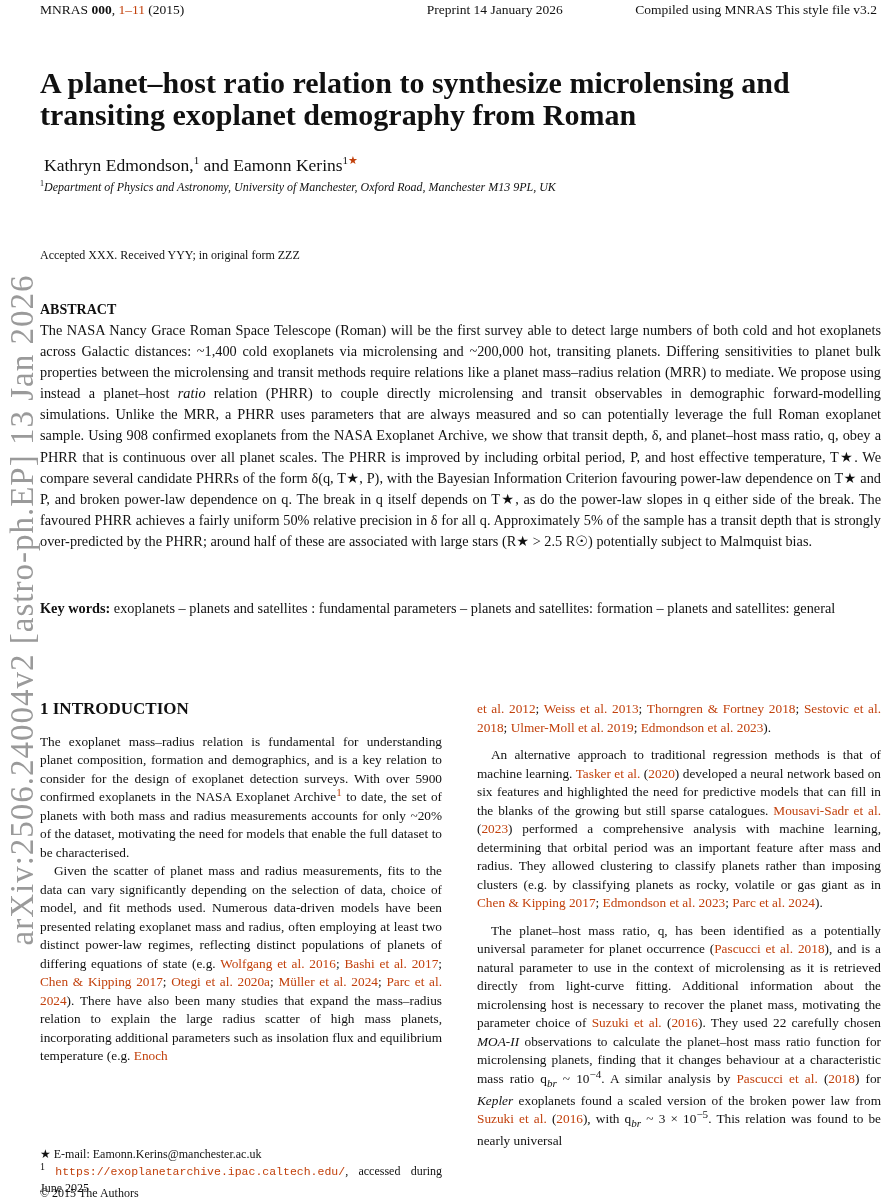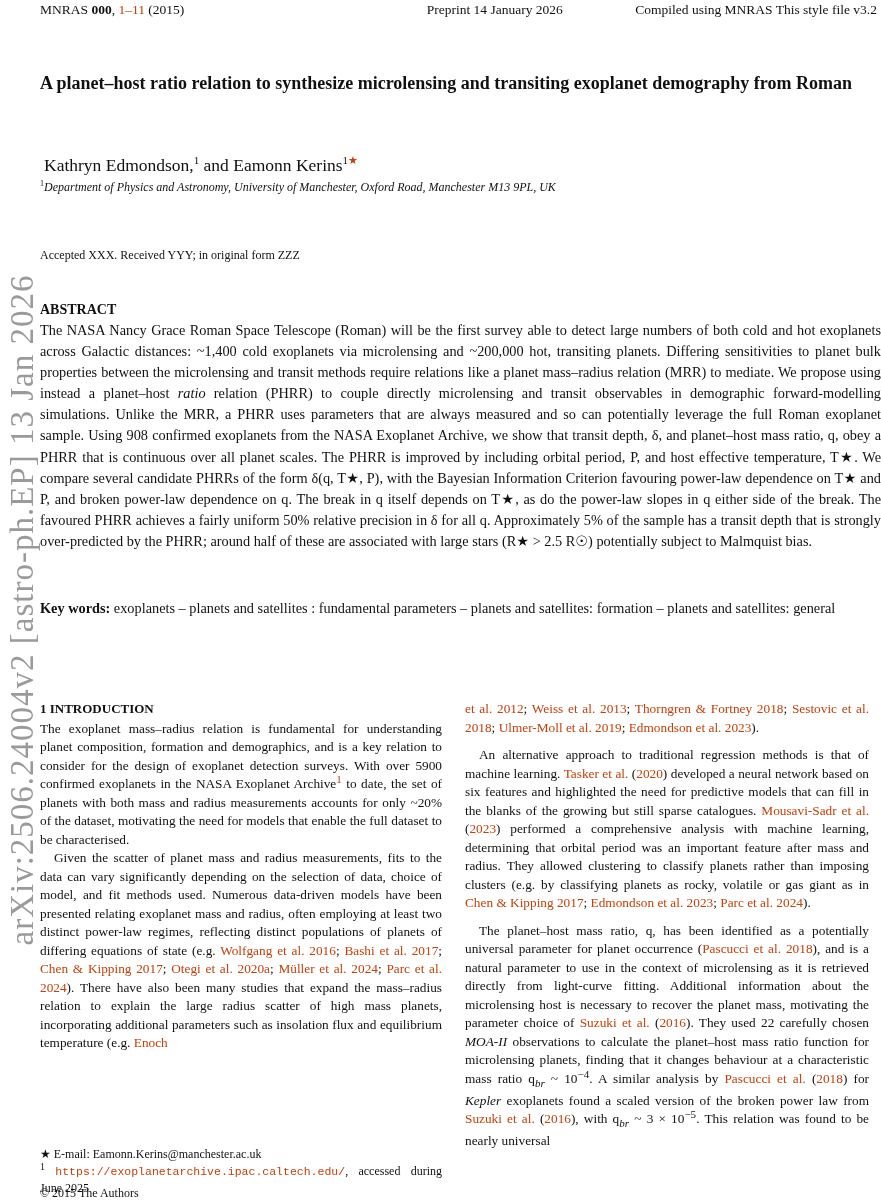--- a/index.html
+++ b/index.html
@@ -5,34 +5,34 @@
   html,body{margin:0;padding:0;background:#fff;}
   body{width:881px;height:1200px;position:relative;overflow:hidden;
        font-family:"Liberation Serif","DejaVu Serif",serif;color:#111;}
   .link{color:#c2410c;}
   .running-head{position:absolute;top:0;left:40px;right:4px;height:20px;
        font-size:13.5px;display:flex;justify-content:space-between;align-items:center;}
   .running-head .rh-left b{font-weight:bold;}
   .arxiv-stamp{position:absolute;left:-328px;top:590px;width:700px;height:40px;
        transform:rotate(-90deg);transform-origin:center center;
        font-size:33px;color:#9a9a9a;letter-spacing:1px;text-align:center;line-height:40px;white-space:nowrap;}
-  .title{position:absolute;top:67px;left:40px;width:820px;font-size:18px;font-weight:bold;line-height:32px;}
+  .title{position:absolute;top:67px;left:40px;width:820px;font-size:30px;font-weight:bold;line-height:32px;}
   .authors{position:absolute;top:155px;left:44px;font-size:17.5px;text-align:right;}
   .authors sup{font-size:11px;}
   .affiliation{position:absolute;top:180px;left:40px;font-size:12px;font-style:italic;}
   .affiliation sup{font-size:8px;font-style:normal;}
   .accepted{position:absolute;top:248px;left:40px;font-size:12px;}
   .abstract{position:absolute;top:300px;left:40px;width:841px;font-size:14.3px;line-height:21.1px;text-align:justify;}
   .abstract-heading{font-weight:bold;font-size:14px;line-height:20px;}
   .keywords{position:absolute;top:598px;left:40px;width:841px;font-size:14.3px;line-height:21.1px;text-align:justify;}
   .keywords b{font-weight:bold;}
   .col{position:absolute;font-size:13.3px;line-height:18.5px;text-align:justify;}
   .col-left{top:700px;left:40px;width:402px;}
-  .col-right{top:700px;left:465px;width:404px;}
-  .section-heading{font-weight:bold;font-size:13px;margin-bottom:1px;}
+  .col-right{top:700px;left:477px;width:404px;}
+  .section-heading{font-weight:bold;font-size:17px;margin-bottom:14px;}
   .para{margin:0;text-indent:0;}
   .para.indent{text-indent:14px;}
   .para-gap{height:9px;}
   .footnotes{position:absolute;top:1146px;left:40px;width:402px;font-size:12px;line-height:16.5px;text-align:justify;}
   .footnotes .mono{font-family:"Liberation Mono","DejaVu Sans Mono",monospace;font-size:11.5px;}
   .copyright{position:absolute;top:1186px;left:40px;font-size:12px;}
   i{font-style:italic;}
   sup{line-height:0;}
 </style>
 </head>

